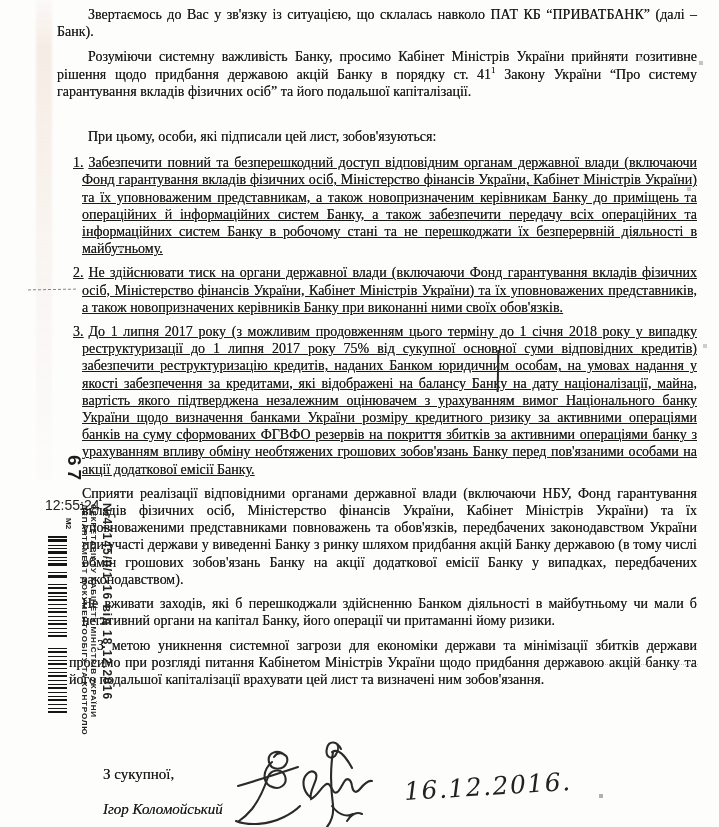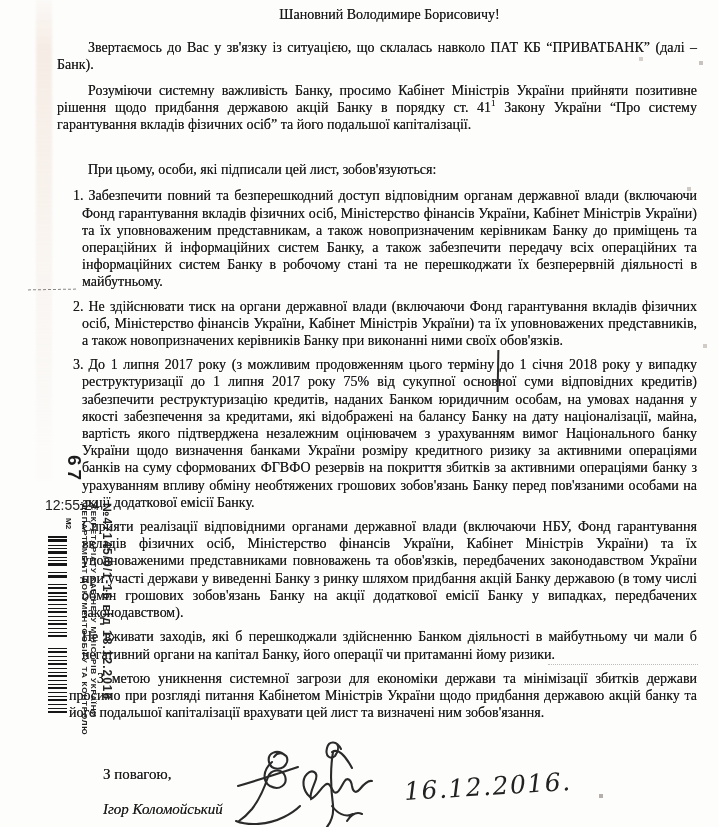--- a/index.html
+++ b/index.html
@@ -19,21 +19,21 @@
     position:absolute; left:57px; top:6px; width:640px;
     font-size:14px; line-height:17.2px; text-align:justify;
     text-shadow:0 0 .5px rgba(20,20,20,0.75);
   }
   .salutation{ text-align:center; padding-left:25px; margin:0 0 16px 0; }
   p{ margin:0 0 8px 0; }
   .indent{ text-indent:31px; }
   .p-request{ margin-bottom:0; }
   .p-oblig{ margin-bottom:9px;margin-top:28px; }
   sup.fn{ vertical-align:super; font-size:9px; line-height:0; }
-  .list-item{ margin:0 0 7px 25px; text-indent:-9px; }
+  .list-item{ margin:0 0 7px 25px; text-indent:-9px;text-decoration:underline; }
   .list-item .num{ margin-right:5px; }
   .mid{ margin-left:25px; margin-bottom:7px; }
   .p-final{ margin-left:12px; text-indent:28px; margin-bottom:0; }
 
   .closing-block{ position:absolute; left:103px; top:766px; font-size:15px; text-shadow:0 0 .5px rgba(20,20,20,0.75); }
   .closing-name{ position:absolute; left:103px; top:801px; font-size:15px; text-shadow:0 0 .5px rgba(20,20,20,0.75);font-style:italic; }
 
   .hand-date{
     position:absolute; left:404px; top:772px;
     font-family:"DejaVu Serif", serif; font-style:italic;
@@ -68,21 +68,20 @@
                640px 58px 0 1px #d6d0ca, 600px 795px 0 1px #b5afa9, 120px 248px 0 1px #d8d2cc; }
 </style>
 </head>
 <body>
 
 <div class="paper">
 
   <div class="art-streak"></div>
 
   <div class="content">
-    <p class="salutation">Шановний Володимире Борисовичу!</p>
 
     <p class="indent">Звертаємось до Вас у зв'язку із ситуацією, що склалась навколо ПАТ КБ “ПРИВАТБАНК” (далі – Банк).</p>
 
     <p class="indent p-request"><span>Розуміючи системну важливість Банку, просимо Кабінет Міністрів України прийняти позитивне рішення щодо придбання державою акцій Банку в порядку ст. 41</span><sup class="fn">1</sup><span> Закону України “Про систему гарантування вкладів фізичних осіб” та його подальшої капіталізації.</span></p>
 
     <p class="indent p-oblig">При цьому, особи, які підписали цей лист, зобов'язуються:</p>
 
     <div class="list-item"><span class="num">1.</span><span>Забезпечити повний та безперешкодний доступ відповідним органам державної влади (включаючи Фонд гарантування вкладів фізичних осіб, Міністерство фінансів України, Кабінет Міністрів України) та їх уповноваженим представникам, а також новопризначеним керівникам Банку до приміщень та операційних й інформаційних систем Банку, а також забезпечити передачу всіх операційних та інформаційних систем Банку в робочому стані та не перешкоджати їх безперервній діяльності в майбутньому.</span></div>
 
     <div class="list-item"><span class="num">2.</span><span>Не здійснювати тиск на органи державної влади (включаючи Фонд гарантування вкладів фізичних осіб, Міністерство фінансів України, Кабінет Міністрів України) та їх уповноважених представників, а також новопризначених керівників Банку при виконанні ними своїх обов'язків.</span></div>
@@ -90,21 +89,21 @@
     <div class="list-item"><span class="num">3.</span><span>До 1 липня 2017 року (з можливим продовженням цього терміну до 1 січня 2018 року у випадку реструктуризації до 1 липня 2017 року 75% від сукупної основної суми відповідних кредитів) забезпечити реструктуризацію кредитів, наданих Банком юридичним особам, на умовах надання у якості забезпечення за кредитами, які відображені на балансу Банку на дату націоналізації, майна, вартість якого підтверджена незалежним оцінювачем з урахуванням вимог Національного банку України щодо визначення банками України розміру кредитного ризику за активними операціями банків на суму сформованих ФГВФО резервів на покриття збитків за активними операціями банку з урахуванням впливу обміну необтяжених грошових зобов'язань Банку перед пов'язаними особами на акції додаткової емісії Банку.</span></div>
 
 
     <p class="mid">Сприяти реалізації відповідними органами державної влади (включаючи НБУ, Фонд гарантування вкладів фізичних осіб, Міністерство фінансів України, Кабінет Міністрів України) та їх уповноваженими представниками повноважень та обов'язків, передбачених законодавством України при участі держави у виведенні Банку з ринку шляхом придбання акцій Банку державою (в тому числі обмін грошових зобов'язань Банку на акції додаткової емісії Банку у випадках, передбачених законодавством).</p>
 
     <p class="mid">Не вживати заходів, які б перешкоджали здійсненню Банком діяльності в майбутньому чи мали б негативний органи на капітал Банку, його операції чи притаманні йому ризики.</p>
 
     <p class="p-final">З метою уникнення системної загрози для економіки держави та мінімізації збитків держави просимо при розгляді питання Кабінетом Міністрів України щодо придбання державою акцій банку та його подальшої капіталізації врахувати цей лист та визначені ним зобов'язання.</p>
   </div>
 
-  <div class="closing-block">З повагою,</div>
+  <div class="closing-block">З сукупної,</div>
   <div class="closing-name">Ігор Коломойський</div>
 
   <svg class="signature-svg" width="165" height="94" viewBox="230 733 165 94" fill="none" stroke="#1f1f1f" stroke-width="2.1" stroke-linecap="round" opacity="0.95">
     <path d="M 341 749 C 337 741, 329 740, 327 748 C 325 756, 330 760, 335 756 C 338 752, 339 747, 337 744"></path>
     <path d="M 333 752 C 330 770, 331 790, 333 805 C 334 815, 331 822, 327 827"></path>
     <path d="M 332 806 C 337 813, 345 818, 353 814 M 347 821 C 351 815, 356 811, 362 814"></path>
     <path d="M 286 756 C 277 748, 267 753, 269 762 C 271 771, 284 771, 287 762 C 289 754, 279 750, 274 757"></path>
     <path d="M 272 762 C 263 770, 262 781, 270 786 C 279 791, 288 785, 285 776 C 282 768, 271 769, 268 777 C 265 786, 259 800, 252 809 C 247 815, 242 819, 239 821"></path>
     <path d="M 238 786 C 255 781, 280 773, 298 767"></path>
     <path d="M 236 821 C 248 826, 268 825, 284 817 C 290 814, 296 810, 300 806"></path>

